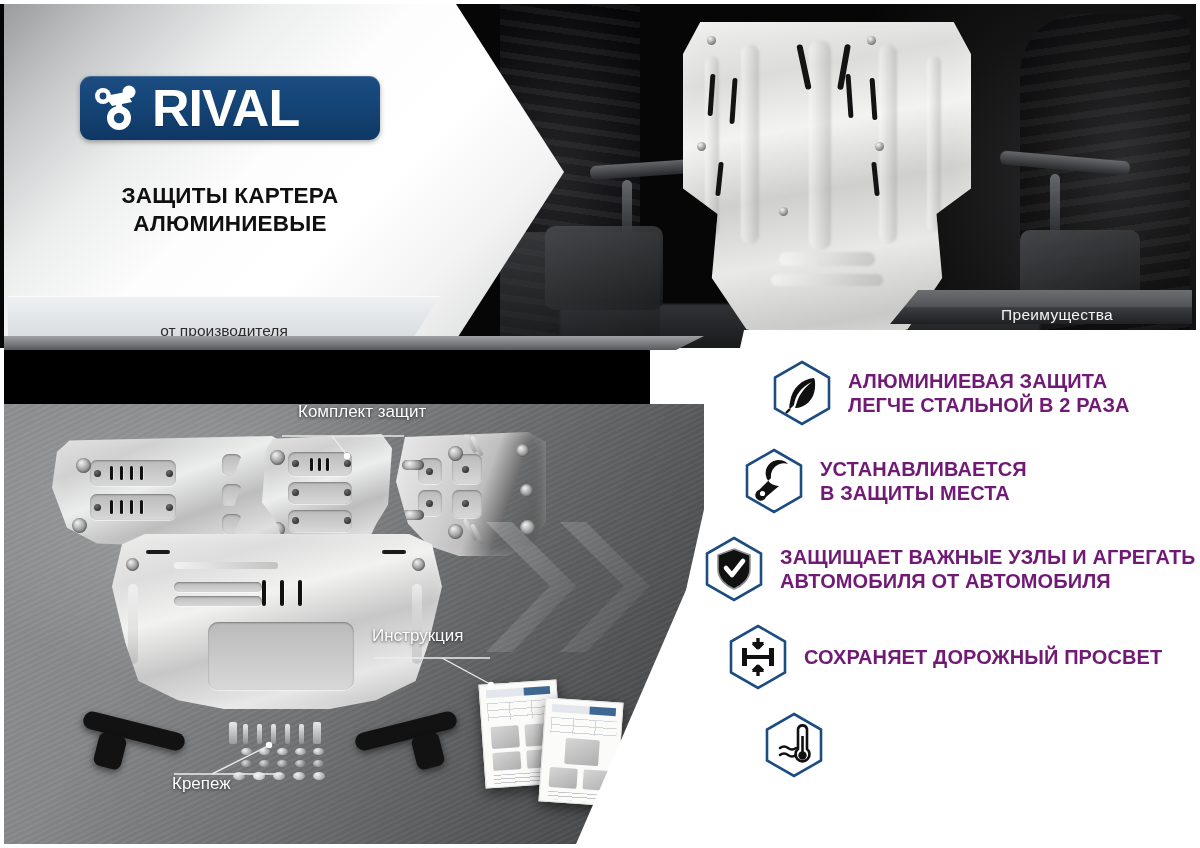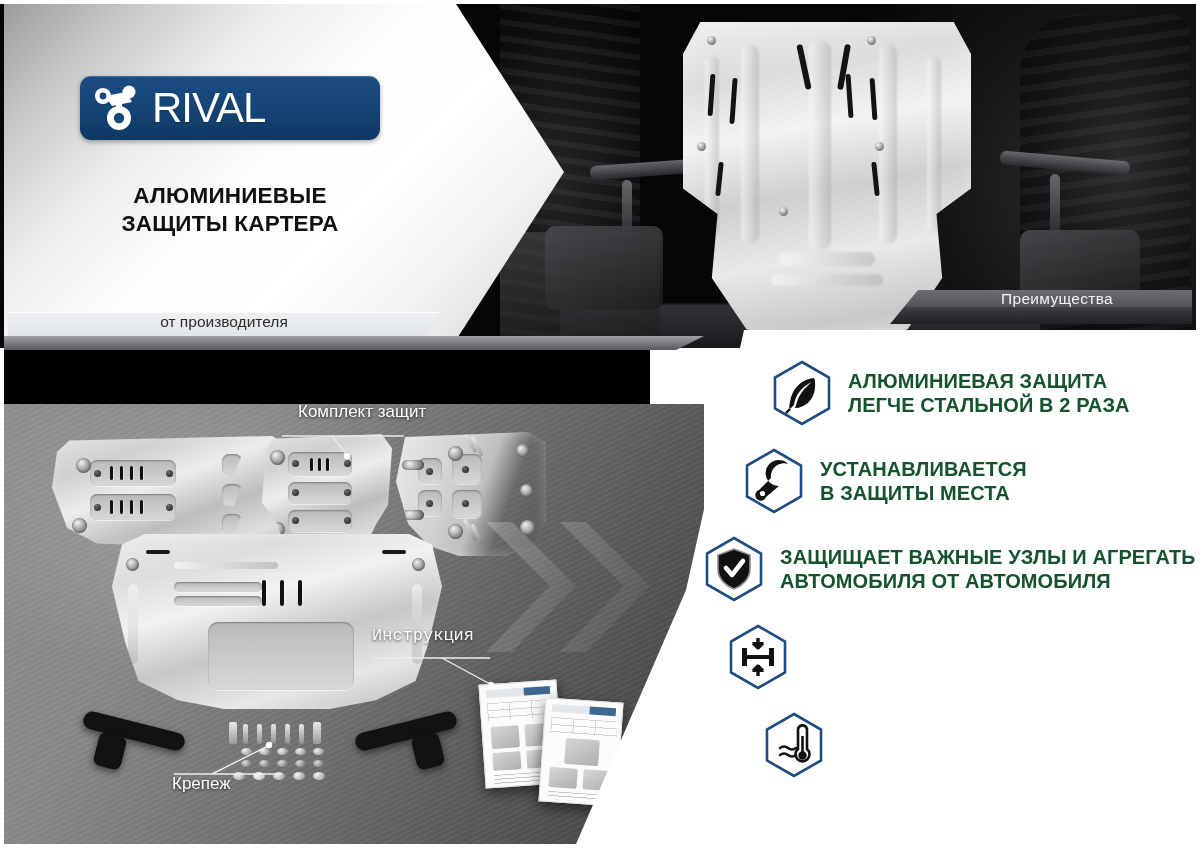--- a/index.html
+++ b/index.html
@@ -69,21 +69,21 @@
   }
   .skid-hero .bolt {
     position:absolute; width:9px; height:9px; border-radius:50%;
     background:radial-gradient(circle at 35% 30%, #f6f6f5, #8e8e8d 60%, #4a4a49 100%);
   }
 
   
   .adv-tab {
     position:absolute; right:4px; top:286px; width:330px; height:34px;
     background:linear-gradient(180deg,#6b6d71 0%, #53555a 48%, #3b3d41 52%, #1f2023 100%);
-    display:flex; align-items:flex-start; justify-content:center;
+    display:flex; align-items:flex-end; justify-content:center;
     clip-path:polygon(56px 0, 100% 0, 100% 100%, 28px 100%);
     z-index:6;
   }
   .adv-tab span {
     color:#f2f3f4; font-size:15.5px; letter-spacing:.3px;
     padding-left:60px;
   }
 
   
   .hero-card {
@@ -104,35 +104,35 @@
   .logo-box {
     margin-top:72px;
     width:300px; height:64px; border-radius:11px;
     background:linear-gradient(180deg,#1b4a7d 0%, #184togo 0%, #16477a 30%, #12406f 60%, #0e3counter 100%);
     background:linear-gradient(180deg,#1d4d80 0%, #16477a 35%, #123f6e 70%, #0e3763 100%);
     box-shadow:0 2px 5px rgba(0,0,0,.35), inset 0 1px 0 rgba(255,255,255,.18);
     display:flex; align-items:center; position:relative;
   }
   .logo-mark { position:relative; width:62px; height:52px; margin-left:12px; flex:none; }
   .logo-word {
-    color:#ffffff; font-size:42px; font-weight:normal; letter-spacing:-1px;
+    color:#ffffff; font-size:52px; font-weight:bold; letter-spacing:-1px;
     font-family:"Liberation Sans", sans-serif; line-height:1;
     margin-left:-2px; text-shadow:0 1px 1px rgba(0,0,0,.25);
   }
 
   .hero-title {
     margin-top:42px; text-align:center; color:#101010;
     font-size:22.5px; font-weight:bold; line-height:1.26; letter-spacing:.2px;
   }
 
   .made-bar {
-    position:absolute; left:4px; top:308px; width:432px; height:44px;
+    position:absolute; left:4px; top:292px; width:432px; height:44px;
     background:linear-gradient(180deg,#eef0f2 0%, #e3e6e9 50%, #d9dcdf 100%);
     border-top:1px solid rgba(255,255,255,.9);
-    display:flex; align-items:flex-start; justify-content:center;
+    display:flex; align-items:flex-end; justify-content:center;
     clip-path:polygon(0 0, 432px 0, 404px 44px, 0 44px);
     z-index:4;
   }
   .made-bar span { color:#2b2b2b; font-size:15.5px; }
 
   .hero-shadow-band {
     position:absolute; left:4px; top:336px; width:700px; height:14px;
     background:linear-gradient(180deg,#9fa0a2 0%, #76777a 60%, #58595c 100%);
     clip-path:polygon(0 0, 700px 0, 672px 14px, 0 14px);
     z-index:3;
@@ -238,21 +238,21 @@
     position:absolute; left:236px; top:30px; width:600px;
   }
   .feat {
     display:flex; align-items:center; margin-bottom:22px;
   }
   .hexicon {
     position:relative; width:60px; height:66px; flex:none; margin-right:16px;
   }
   .hexicon svg { display:block; width:60px; height:66px; }
   .feat-text {
-    color:#14532d; font-size:20px; font-weight:bold; line-height:1.2; letter-spacing:.1px;
+    color:#701a75; font-size:20px; font-weight:bold; line-height:1.2; letter-spacing:.1px;
     white-space:pre-line;
   }
 </style>
 </head>
 <body>
 
 <div class="page">
 
   <div class="photo-top">
     <div class="ub-tire2"></div>
@@ -311,22 +311,22 @@
             <g fill="#16477a">
               <circle cx="11" cy="14" r="3.4"></circle>
               <circle cx="27" cy="36" r="5.2"></circle>
             </g>
           </svg>
         </div>
         <div class="logo-word">RIVAL</div>
       </div>
 
       <div class="hero-title">
+        <div>ЗАЩИТЫ КАРТЕРА</div>
         <div>АЛЮМИНИЕВЫЕ</div>
-        <div>ЗАЩИТЫ КАРТЕРА</div>
       </div>
     </div>
 
     <div class="made-bar">
       <span>от производителя</span>
     </div>
   </div>
   <div class="hero-shadow-band"></div>
 
   <div class="black-band"></div>
@@ -462,21 +462,21 @@
     <div class="chev" style="left:482px;top:118px;width:90px;height:130px;clip-path:polygon(0 0,26px 0,90px 64px,26px 130px,0 130px,64px 64px);opacity:.42;"></div>
     <div class="chev" style="left:556px;top:118px;width:90px;height:130px;clip-path:polygon(0 0,26px 0,90px 64px,26px 130px,0 130px,64px 64px);opacity:.30;"></div>
 
     <div class="pl-label" style="left:294px;top:-2px;">Комплект защит</div>
     <svg class="pl-line" style="left:276px;top:20px;width:130px;height:36px;" viewBox="0 0 130 36">
       <path d="M2 12 L124 12" stroke="#e9e9e9" stroke-width="1.4" fill="none"></path>
       <path d="M52 12 L66 30" stroke="#e9e9e9" stroke-width="1.4" fill="none"></path>
       <circle cx="67" cy="32" r="3.2" fill="#ffffff"></circle>
     </svg>
 
-    <div class="pl-label" style="left:368px;top:222px;font-family:Liberation Mono, monospace;">Инструкция</div>
+    <div class="pl-label" style="left:368px;top:222px;">Инструкция</div>
     <svg class="pl-line" style="left:368px;top:244px;width:130px;height:46px;" viewBox="0 0 130 46">
       <path d="M2 10 L118 10" stroke="#ededed" stroke-width="1.4" fill="none"></path>
       <path d="M70 10 L118 36" stroke="#ededed" stroke-width="1.4" fill="none"></path>
       <circle cx="119" cy="37" r="3.2" fill="#ffffff"></circle>
     </svg>
 
     <div class="pl-label" style="left:168px;top:370px;">Крепеж</div>
     <svg class="pl-line" style="left:168px;top:336px;width:130px;height:38px;" viewBox="0 0 130 38">
       <path d="M2 34 L110 34" stroke="#ededed" stroke-width="1.4" fill="none"></path>
       <path d="M40 34 L96 6" stroke="#ededed" stroke-width="1.4" fill="none"></path>
@@ -536,20 +536,21 @@
               <rect x="14" y="24" width="5" height="18"></rect>
               <rect x="41" y="24" width="5" height="18"></rect>
               <rect x="14" y="31" width="32" height="4"></rect>
               <path d="M30 14 L30 24 M30 24 L25 19 M30 24 L35 19" stroke="#111111" stroke-width="3.4" fill="none"></path>
               <path d="M30 52 L30 42 M30 42 L25 47 M30 42 L35 47" stroke="#111111" stroke-width="3.4" fill="none"></path>
               <polygon points="30,26 24,18 36,18"></polygon>
               <polygon points="30,40 24,48 36,48"></polygon>
             </g>
           </svg>
         </div>
+        <div class="feat-text">СОХРАНЯЕТ ДОРОЖНЫЙ ПРОСВЕТ</div>
       </div>
 
       <div class="feat" style="margin-left:-8px;">
         <div class="hexicon">
           <svg viewBox="0 0 60 66">
             <polygon points="30,2 57,17.5 57,48.5 30,64 3,48.5 3,17.5" fill="none" stroke="#1d4d80" stroke-width="2.6"></polygon>
             <g fill="none" stroke="#111111" stroke-width="2.6" stroke-linecap="round">
               <path d="M34 17 a4.6 4.6 0 0 1 9 0 v20 a7 7 0 1 1 -9 0 Z"></path>
               <path d="M16 36 q4 -3 8 0 q4 3 8 0"></path>
               <path d="M16 43 q4 -3 8 0 q4 3 8 0"></path>

